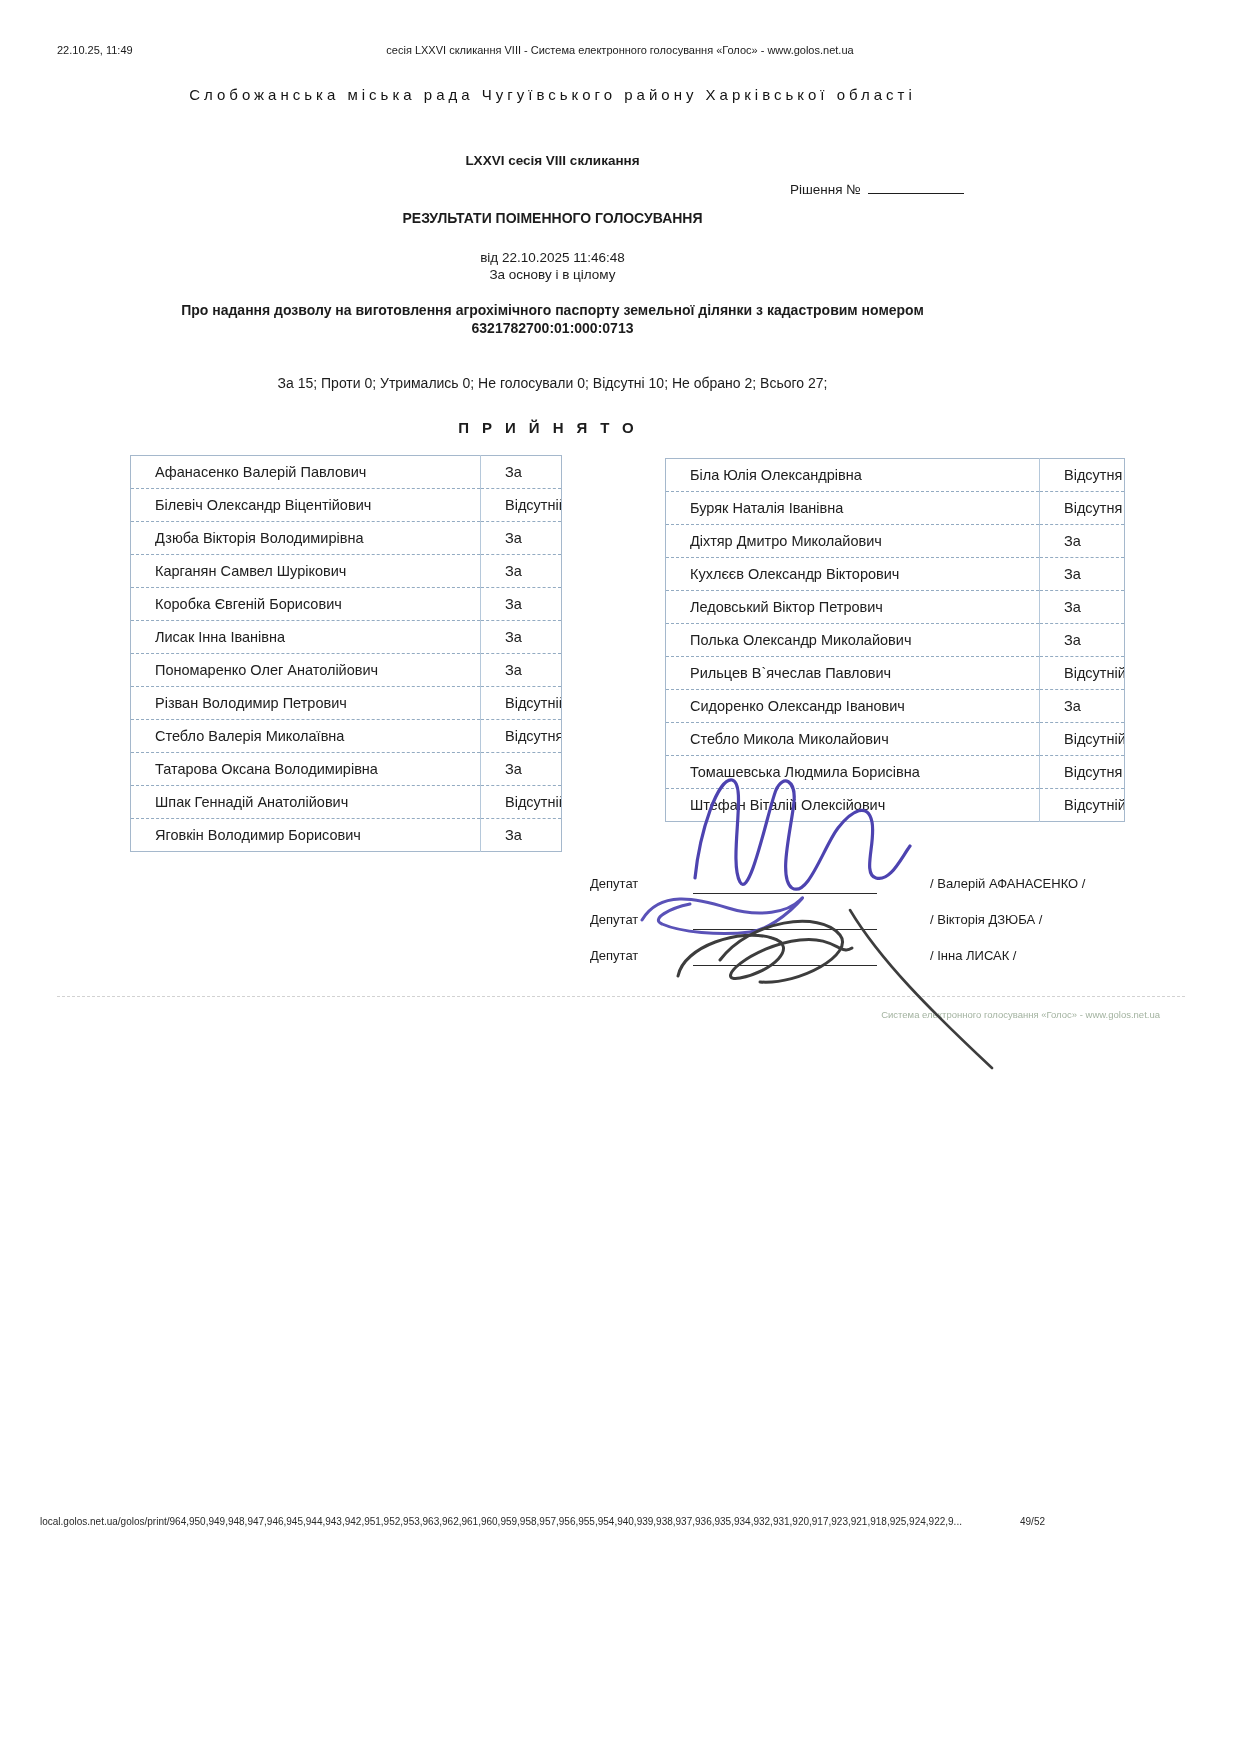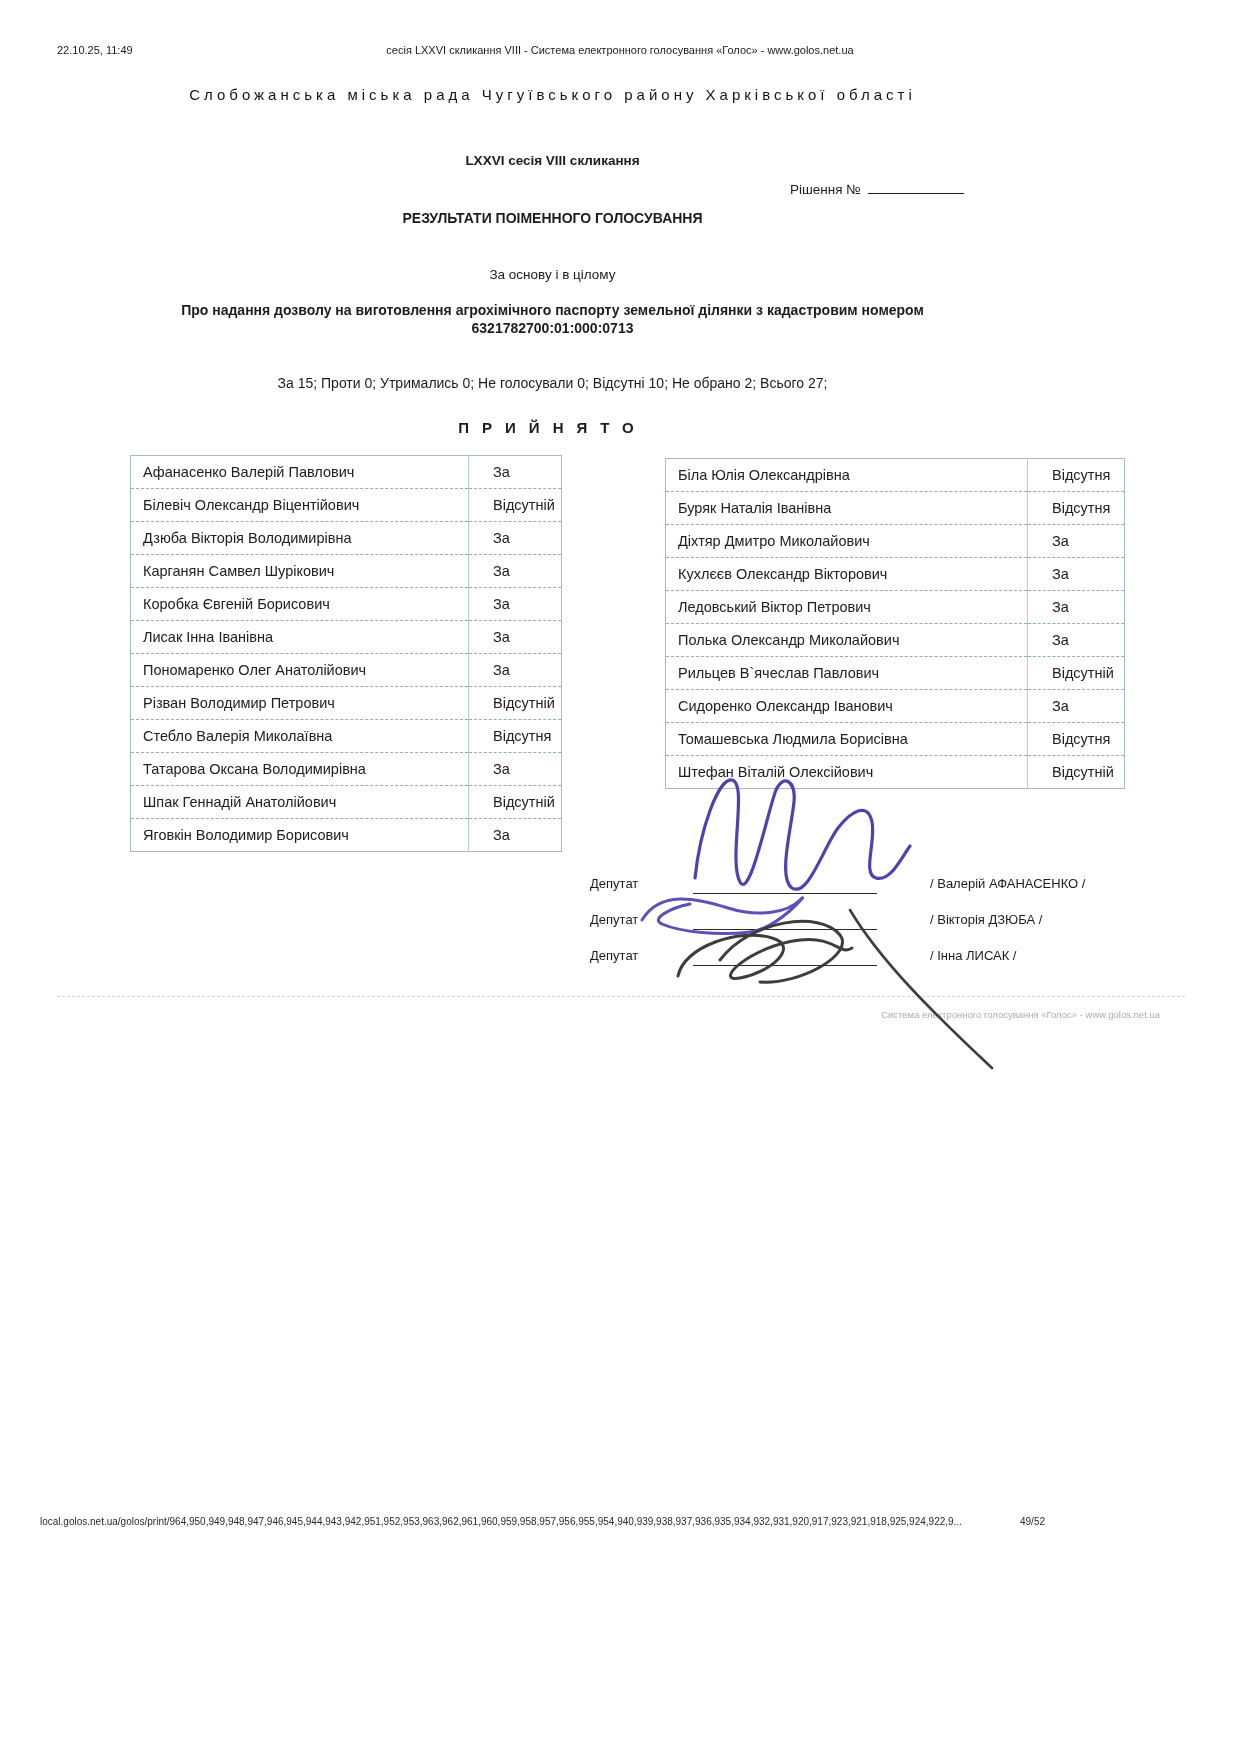--- a/index.html
+++ b/index.html
@@ -24,21 +24,21 @@
   .totals { position:absolute; left:0; top:375px; width:1105px; text-align:center; font-size:14px; }
   .result { position:absolute; left:0; top:419px; width:1105px; text-align:center;
             font-size:15px; font-weight:bold; letter-spacing:13px; }
   table.votes { position:absolute; border-collapse:collapse; table-layout:fixed;
                 border:1px solid #a5b8cc; }
   table.votes.left  { left:130px; top:455px; width:432px; }
   table.votes.right { left:665px; top:458px; width:460px; }
   table.votes td { height:30px; font-size:14.5px; color:#202020; border-top:1px dashed #93abc2;
                    white-space:nowrap; overflow:hidden; }
   table.votes tr:first-child td { border-top:none; }
-  table.votes td.name { padding-left:12px; }
+  table.votes td.name { padding-left:24px; }
   table.votes.left  td.name { width:324px; }
   table.votes.right td.name { width:348px; }
   table.votes td.vote { border-left:1px solid #b5c8da; padding-left:24px; }
   .sig-block { position:absolute; left:590px; top:872px; width:560px; }
   .sig-row { position:relative; height:36px; }
   .sig-role { position:absolute; left:0; top:4px; font-size:13px; color:#1c1c1c; }
   .sig-line { position:absolute; left:103px; top:21px; width:184px; border-top:1.8px solid #2b2b2b; }
   .sig-name { position:absolute; left:340px; top:4px; font-size:13px; color:#1c1c1c; white-space:nowrap; }
   .sig-scribbles { position:absolute; left:600px; top:750px; width:420px; height:340px;
                    pointer-events:none; z-index:5; }
@@ -58,20 +58,21 @@
   <span class="hdr-center">сесія LXXVI скликання VIII - Система електронного голосування «Голос» - www.golos.net.ua</span>
 
   <div class="council">Слобожанська міська рада Чугуївського району Харківської області</div>
   <div class="session">LXXVI сесія VIII скликання</div>
 
   <div class="decision">
     <span>Рішення №</span><span class="blank-line"></span>
   </div>
 
   <div class="vote-title">РЕЗУЛЬТАТИ ПОІМЕННОГО ГОЛОСУВАННЯ</div>
+  <div class="vote-dt">від 22.10.2025 11:46:48</div>
   <div class="vote-basis">За основу і в цілому</div>
 
   <div class="subject">
     <div>Про надання дозволу на виготовлення агрохімічного паспорту земельної ділянки з кадастровим номером</div>
     <div>6321782700:01:000:0713</div>
   </div>
 
   <div class="totals">За 15; Проти 0; Утримались 0; Не голосували 0; Відсутні 10; Не обрано 2; Всього 27;</div>
   <div class="result">ПРИЙНЯТО</div>
 
@@ -156,20 +157,24 @@
         <td class="name">Полька Олександр Миколайович</td>
         <td class="vote">За</td>
       </tr>
         <tr>
         <td class="name">Рильцев В`ячеслав Павлович</td>
         <td class="vote">Відсутній</td>
       </tr>
         <tr>
         <td class="name">Сидоренко Олександр Іванович</td>
         <td class="vote">За</td>
+      </tr>
+        <tr>
+        <td class="name">Стебло Микола Миколайович</td>
+        <td class="vote">Відсутній</td>
       </tr>
         <tr>
         <td class="name">Томашевська Людмила Борисівна</td>
         <td class="vote">Відсутня</td>
       </tr>
         <tr>
         <td class="name">Штефан Віталій Олексійович</td>
         <td class="vote">Відсутній</td>
       </tr>
       </tbody>

